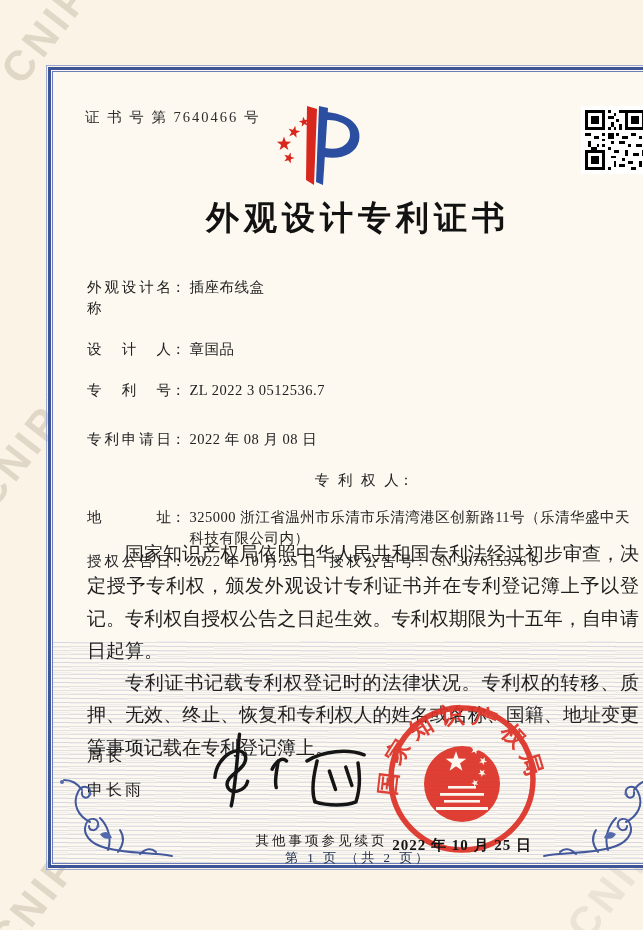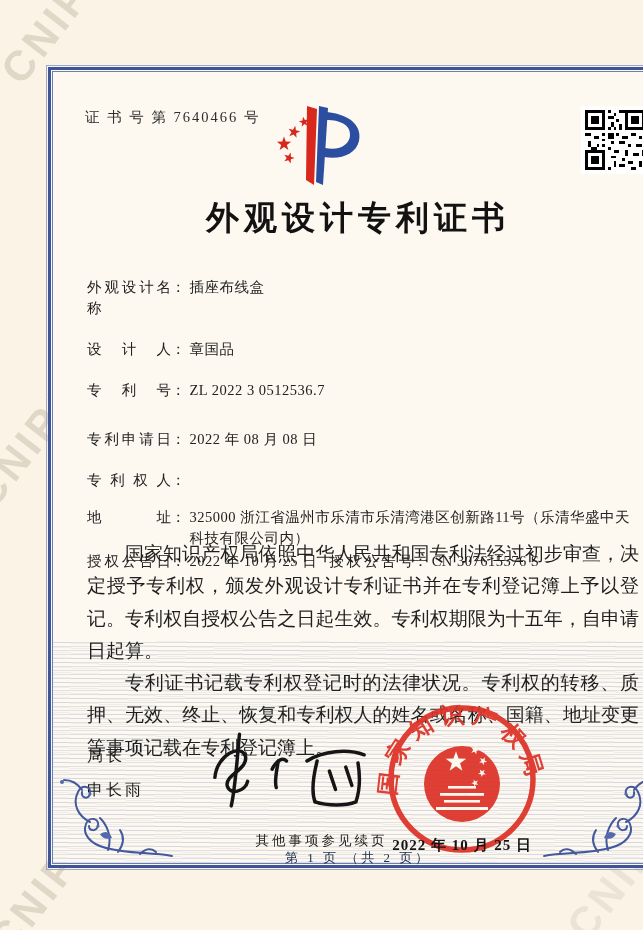--- a/index.html
+++ b/index.html
@@ -49,21 +49,21 @@
   .logo { position:absolute; left:205px; top:22px; width:110px; height:98px; }
 
   .qr { position:absolute; right:16px; top:36px; width:68px; height:68px; background:#fff; }
 
   .title {
     position:absolute; left:0; right:0; top:126px; text-align:center;
     font-size:33px; font-weight:bold; letter-spacing:5px; color:#121212;
   }
 
   .fields { position:absolute; left:36px; right:24px; top:207px; font-size:14.5px; color:#222; }
-  .frow { display:flex; align-items:flex-start; line-height:21px; }
+  .frow { display:flex; align-items:flex-start; line-height:21px;justify-content:center; }
   .flabel {
     display:inline-block; width:84px; flex:0 0 84px;
     text-align:justify; text-align-last:justify;
   }
   .fcolon { flex:0 0 auto; }
   .fvalue { flex:1 1 auto; padding-left:4px; letter-spacing:0.5px; }
   .mb20 { margin-bottom:20px; } .mb14 { margin-bottom:28px; }
   .mb16 { margin-bottom:16px; } .mb2 { margin-bottom:2px; }
   .grant-row { display:flex; line-height:21px; margin-top:2px; }
   .grant-pair { display:flex;justify-content:center; }

